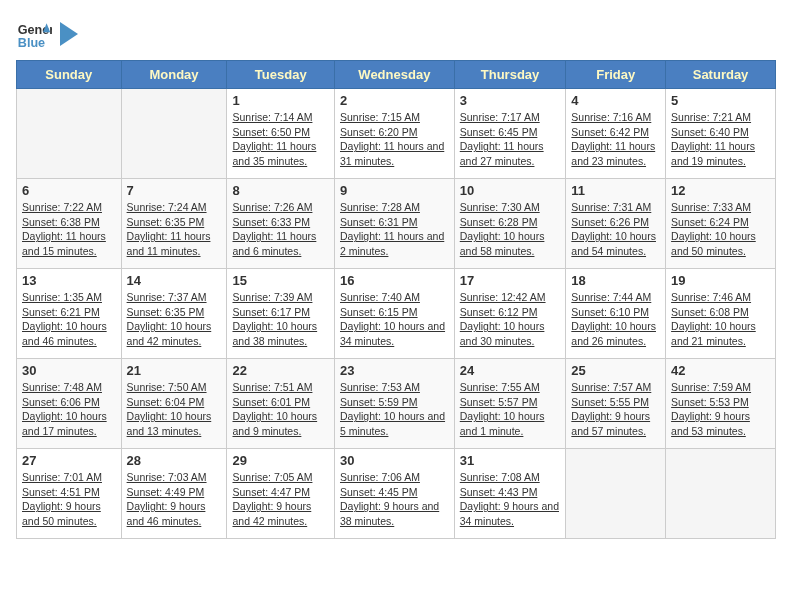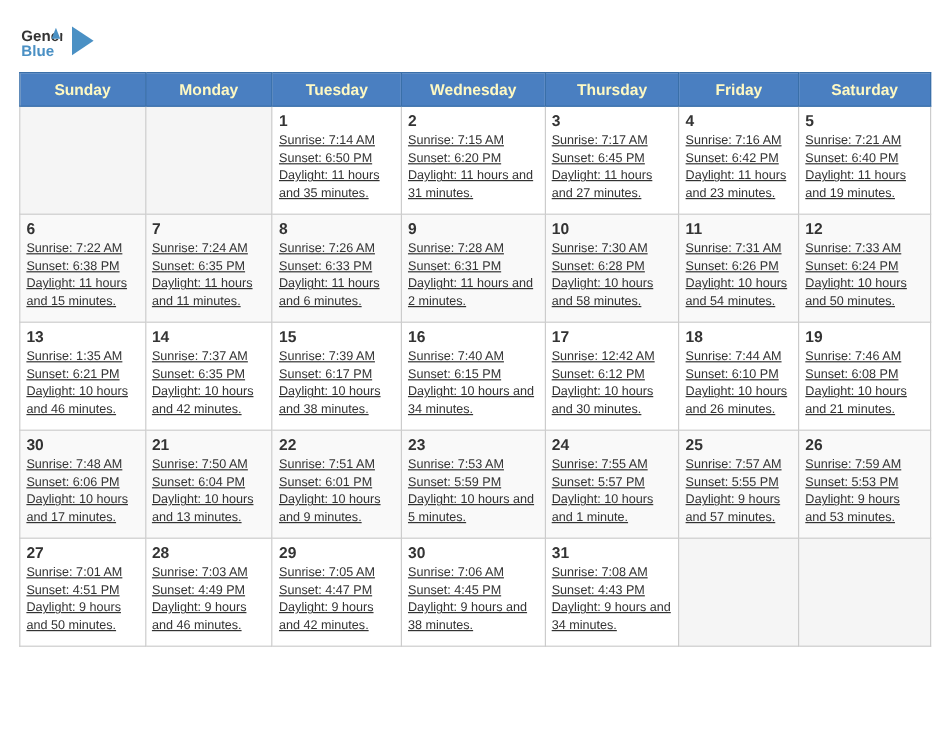--- a/index.html
+++ b/index.html
@@ -218,21 +218,21 @@
         </td>
         <td>
           <span class="day-number">24</span>
           <div class="cell-content"><span>Sunrise: 7:55 AM</span><br><span>Sunset: 5:57 PM</span><br><span>Daylight: 10 hours and 1 minute.</span></div>
         </td>
         <td>
           <span class="day-number">25</span>
           <div class="cell-content"><span>Sunrise: 7:57 AM</span><br><span>Sunset: 5:55 PM</span><br><span>Daylight: 9 hours and 57 minutes.</span></div>
         </td>
         <td>
-          <span class="day-number">26</span>
+          <span class="day-number">42</span>
           <div class="cell-content"><span>Sunrise: 7:59 AM</span><br><span>Sunset: 5:53 PM</span><br><span>Daylight: 9 hours and 53 minutes.</span></div>
         </td>
       </tr>
       <tr>
         <td>
           <span class="day-number">27</span>
           <div class="cell-content"><span>Sunrise: 7:01 AM</span><br><span>Sunset: 4:51 PM</span><br><span>Daylight: 9 hours and 50 minutes.</span></div>
         </td>
         <td>
           <span class="day-number">28</span>

